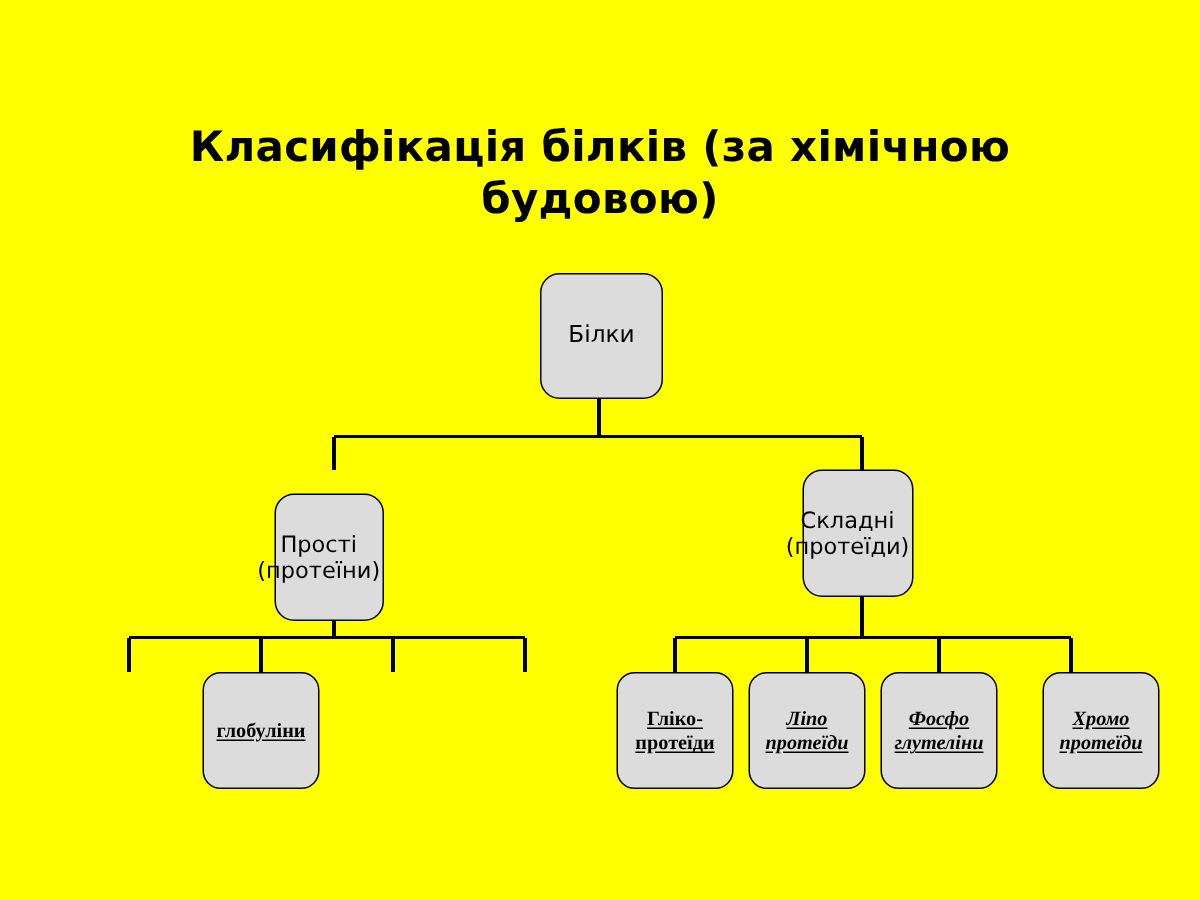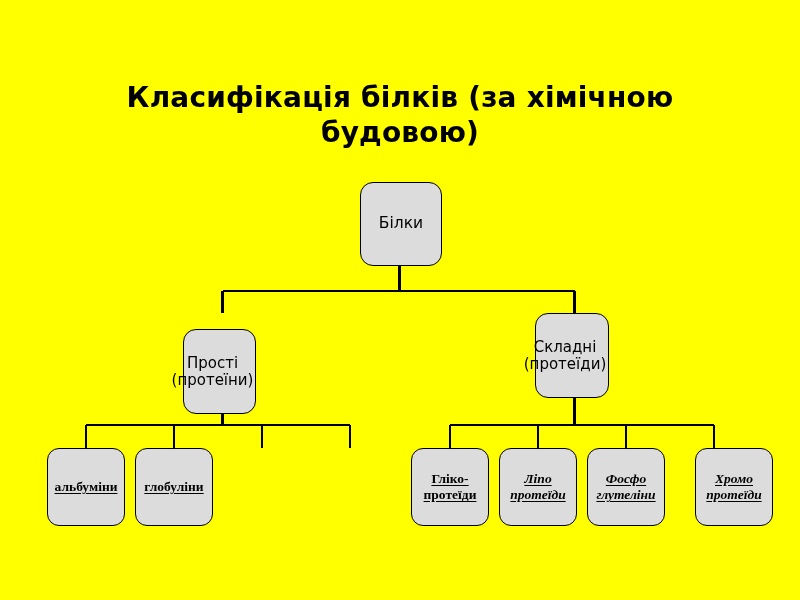--- a/index.html
+++ b/index.html
@@ -157,23 +157,20 @@
     <div class="node plain level2 lvl2-l">
       <span class="node-label">Прості
 (протеїни)</span>
     </div>
 
     <div class="node plain level2 lvl2-r">
       <span class="node-label">Складні
 (протеїди)</span>
     </div>
 
-    <div class="node leaf leaf-1">
-      <span class="node-label">альбуміни</span>
-    </div>
     <div class="node leaf leaf-2">
       <span class="node-label">глобуліни</span>
     </div>
 
     <div class="node leaf leaf-5">
       <span class="node-label">Гліко-
 протеїди</span>
     </div>
     <div class="node leaf italic leaf-6">
       <span class="node-label">Ліпо

